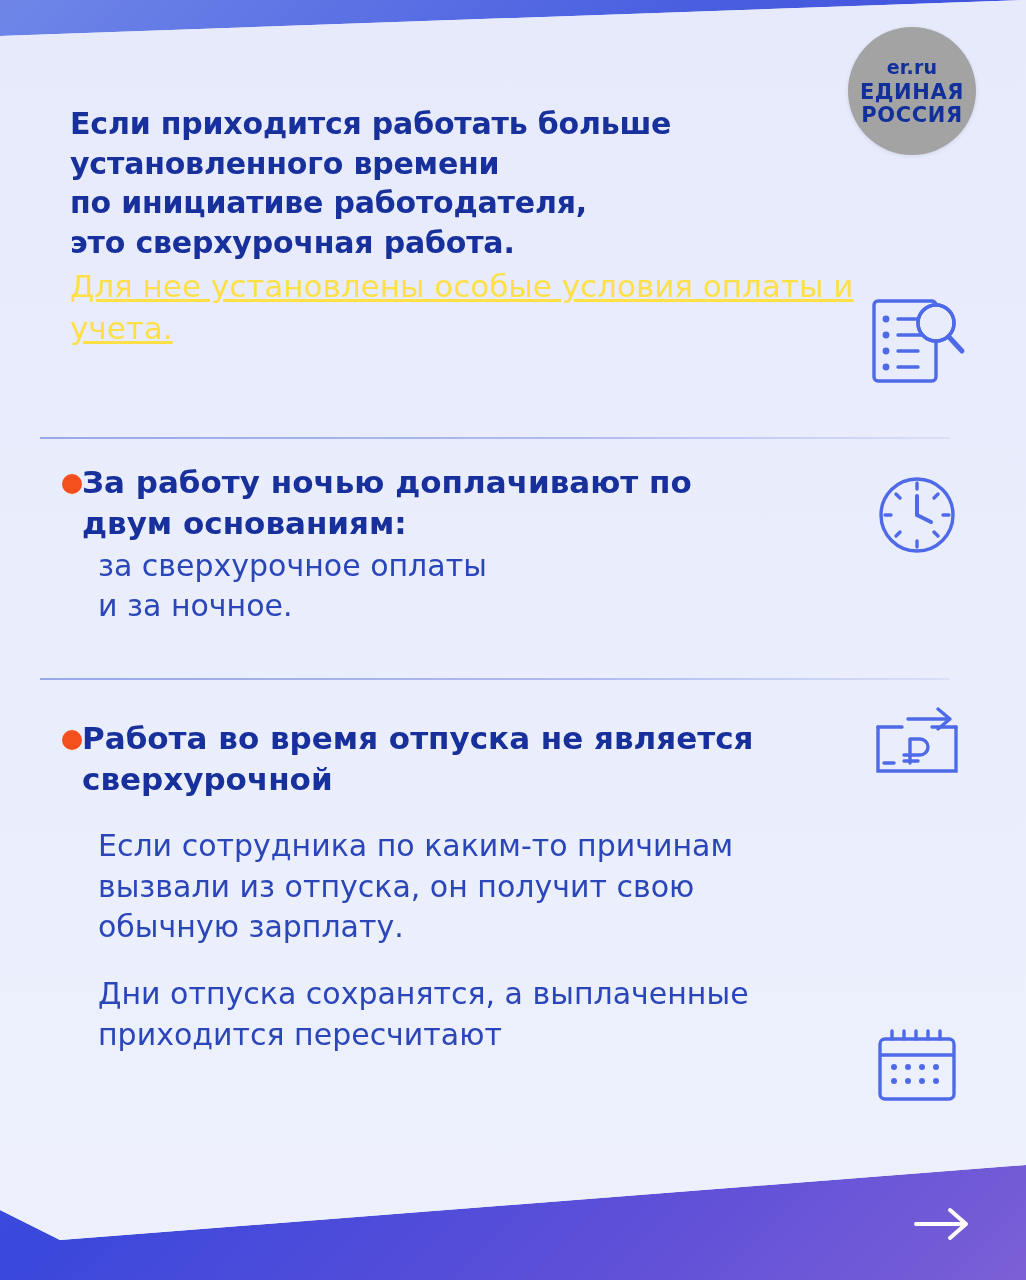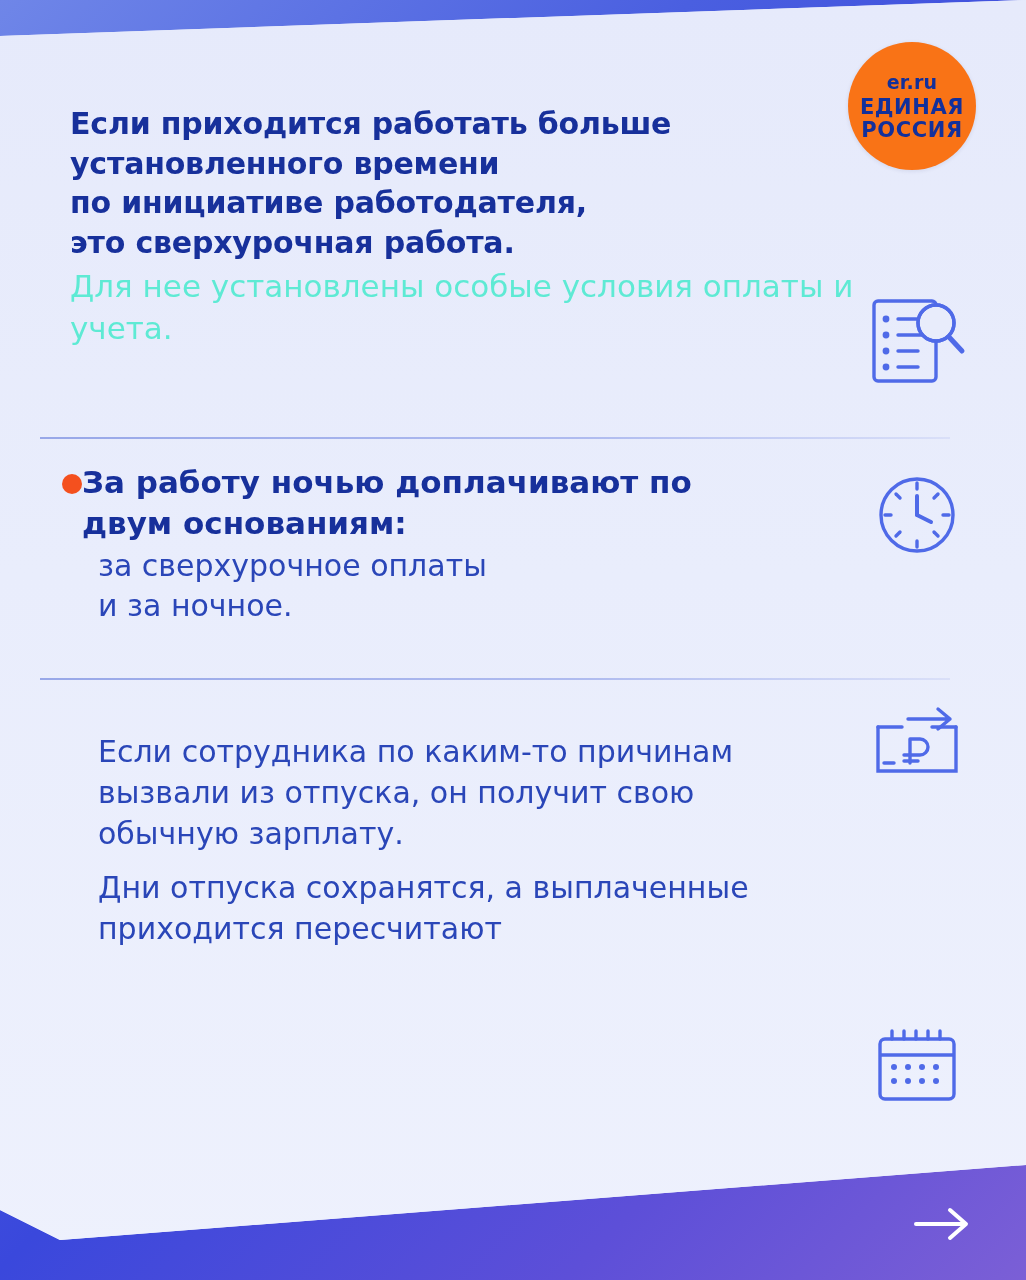--- a/index.html
+++ b/index.html
@@ -37,25 +37,25 @@
     position: absolute;
     inset: 0;
     background: linear-gradient(180deg, #e6eafb 0%, #e9edfc 45%, #eef1fd 100%);
     -webkit-clip-path: polygon(0 36px, 1026px 0px, 1026px 1165px, 60px 1240px, 0 1210px);
     clip-path: polygon(0 36px, 1026px 0px, 1026px 1165px, 60px 1240px, 0 1210px);
   }
   
   .logo {
     position: absolute;
     right: 50px;
-    top: 42px;
+    top: 27px;
     width: 128px;
     height: 128px;
     border-radius: 50%;
-    background: #f97316;
+    background: #a3a3a3;
     display: flex;
     flex-direction: column;
     align-items: center;
     justify-content: center;
     box-shadow: 0 1px 4px rgba(20,30,90,.10);
   }
   .logo .er {
     color: #12309b;
     font-size: 19px;
     font-weight: 700;
@@ -86,24 +86,25 @@
   .intro h1 {
     margin: 0;
     color: #17309b;
     font-size: 30px;
     line-height: 1.32;
     font-weight: 800;
     letter-spacing: -.2px;
   }
   .intro p {
     margin: 4px 0 0 0;
-    color: #5eead4;
+    color: #fde047;
     font-size: 31px;
     line-height: 1.33;
     font-weight: 400;
+    text-decoration: underline;
   }
   .divider {
     position: absolute;
     left: 40px;
     width: 910px;
     height: 2px;
     background: linear-gradient(90deg, #8fa0e6 0%, #a9b6ee 60%, #d8deF8 100%);
     opacity: .9;
   }
   .divider.d1 { top: 437px; }
@@ -134,21 +135,21 @@
     font-weight: 800;
   }
   .block .sub {
     margin: 2px 0 0 36px;
     color: #2a46b8;
     font-size: 30px;
     line-height: 1.33;
     font-weight: 400;
   }
   .block .para {
-    margin: 14px 0 0 36px;
+    margin: 26px 0 0 36px;
     color: #2a46b8;
     font-size: 30px;
     line-height: 1.36;
     font-weight: 400;
   }
   .b1 { top: 462px; }
   .b2 { top: 718px; }
 
   
   .icon {
@@ -233,20 +234,24 @@
         <line x1="64" y1="22" x2="60" y2="26" stroke-linecap="round"></line>
         <line x1="26" y1="60" x2="22" y2="64" stroke-linecap="round"></line>
         <line x1="43" y1="43" x2="43" y2="24" stroke-linecap="round" stroke-width="4"></line>
         <line x1="43" y1="43" x2="57" y2="50" stroke-linecap="round" stroke-width="4"></line>
       </svg>
     </div>
 
     <div class="divider d2"></div>
 
     <div class="block b2">
+      <div class="bullet-row">
+        <span class="dot"></span>
+        <h2>Работа во время отпуска не является сверхурочной</h2>
+      </div>
       <div class="para">Если сотрудника по каким-то причинам вызвали из отпуска, он получит свою обычную зарплату.</div>
       <div class="para">Дни отпуска сохранятся, а выплаченные приходится пересчитают</div>
     </div>
 
     <div class="icon icon-money">
       <svg width="100" height="78" viewBox="0 0 100 78" fill="none" stroke="#4f6ae8" stroke-width="3.4">
         <path d="M10 22 V66 H88 V22" stroke-linecap="round"></path>
         <path d="M10 22 H34" stroke-linecap="round"></path>
         <path d="M64 22 H88" stroke-linecap="round"></path>
         <path d="M40 14 H82 M82 14 L70 4 M82 14 L70 24" stroke-linecap="round" stroke-linejoin="round"></path>

